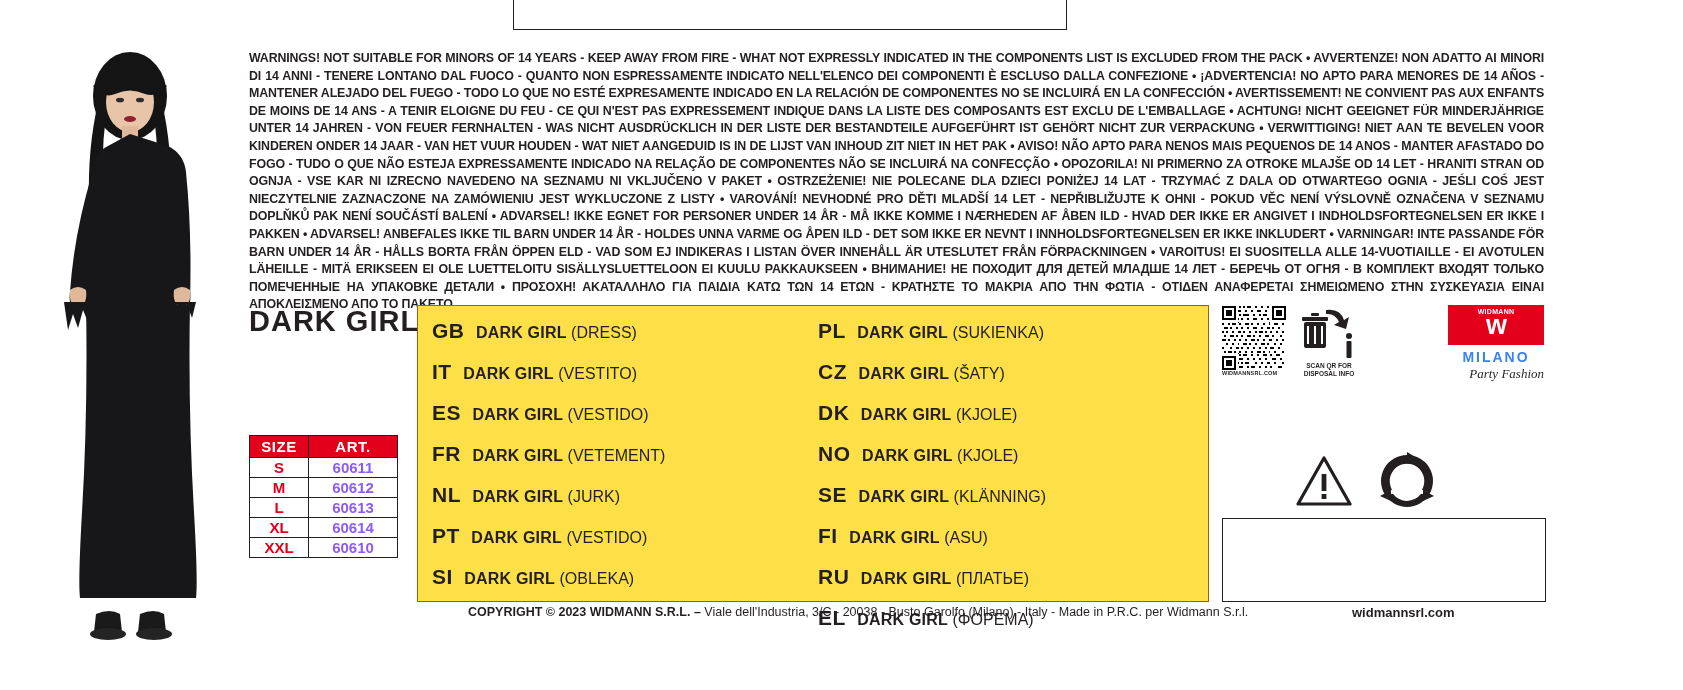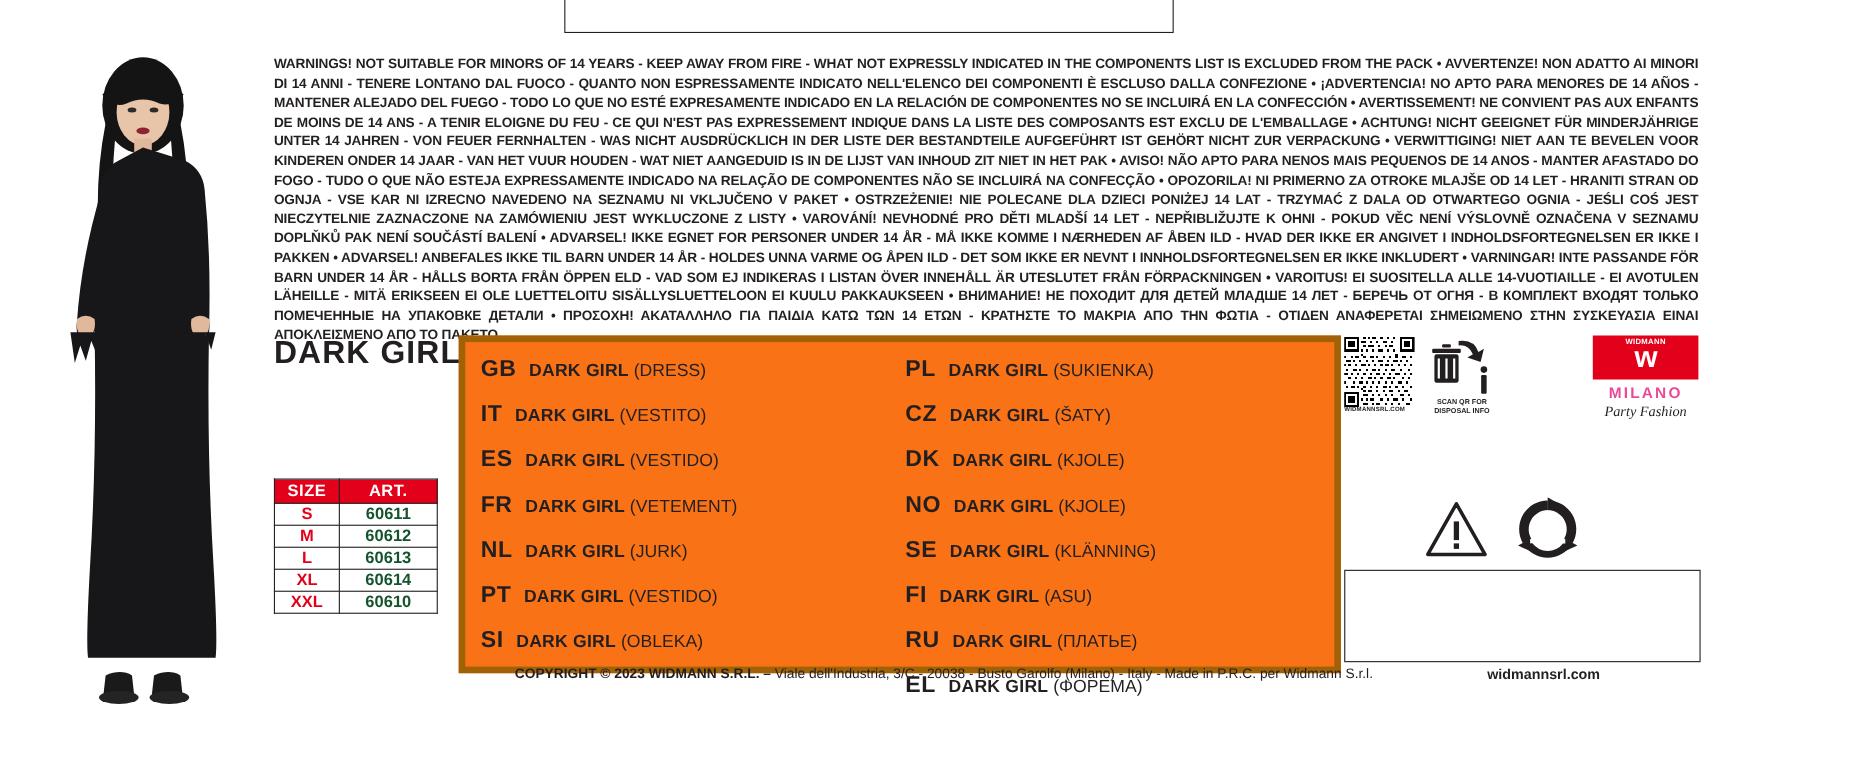--- a/index.html
+++ b/index.html
@@ -50,29 +50,29 @@
     position:absolute;left:249px;top:435px;width:149px;
     border-collapse:collapse;
     font-size:15px;font-weight:700;
   }
   .size-table th{
     background:#e2001a;color:#fff;border:1px solid #231f20;
     padding:2px 0;text-align:center;font-size:15px;letter-spacing:.5px;
   }
   .size-table td{
     border:1px solid #231f20;text-align:center;padding:1px 0;
-    font-size:15px;color:#14532d;background:#fff;
+    font-size:15px;color:#8b5cf6;background:#fff;
   }
   .size-table td.size-col{color:#e2001a;width:62px;}
   .size-table td.art-col{width:96px;}
 
   
   .lang-box{
     position:absolute;left:417px;top:305px;width:790px;height:295px;
-    border:6px solid #a16207;background:#f97316;
+    border:1px solid #a16207;background:#fde047;
   }
   .lang-col{position:absolute;top:4px;}
   .lang-col.left{left:14px;width:385px;}
   .lang-col.right{left:400px;width:380px;}
   .lang-row{
     height:41px;line-height:41px;white-space:nowrap;
     color:#231f20;
   }
   .lang-code{font-size:21px;font-weight:700;letter-spacing:.5px;}
   .lang-name{font-size:16px;font-weight:700;margin-left:7px;letter-spacing:.2px;}
@@ -102,22 +102,22 @@
     position:absolute;left:1448px;top:305px;width:96px;height:80px;text-align:center;
   }
   .logo-mark{
     width:96px;height:40px;background:#e2001a;color:#fff;
     display:flex;align-items:center;justify-content:center;position:relative;
   }
   .logo-mark-w{font-size:27px;font-weight:700;line-height:1;letter-spacing:-1px;}
   .logo-mark-top{
     position:absolute;top:3px;left:0;right:0;font-size:7px;font-weight:700;letter-spacing:.3px;
   }
-  .logo-milano{font-size:14px;font-weight:700;letter-spacing:2px;margin-top:4px;color:#ec4899;}
-  .logo-party{font-family:"Liberation Serif", serif;font-style:italic;font-size:13px;color:#231f20;margin-top:1px;}
+  .logo-milano{font-size:14px;font-weight:700;letter-spacing:2px;margin-top:4px;color:#3b82f6;}
+  .logo-party{font-family:"Liberation Serif", serif;font-style:italic;font-size:13px;color:#231f20;margin-top:1px;text-align:right;}
 
   
   .sym-warning{position:absolute;left:1296px;top:455px;width:56px;height:52px;}
   .sym-recycle{position:absolute;left:1378px;top:452px;width:58px;height:58px;}
 
   
   .bottom-box{
     position:absolute;left:1222px;top:518px;width:322px;height:82px;
     border:1px solid #231f20;background:#fff;
   }

